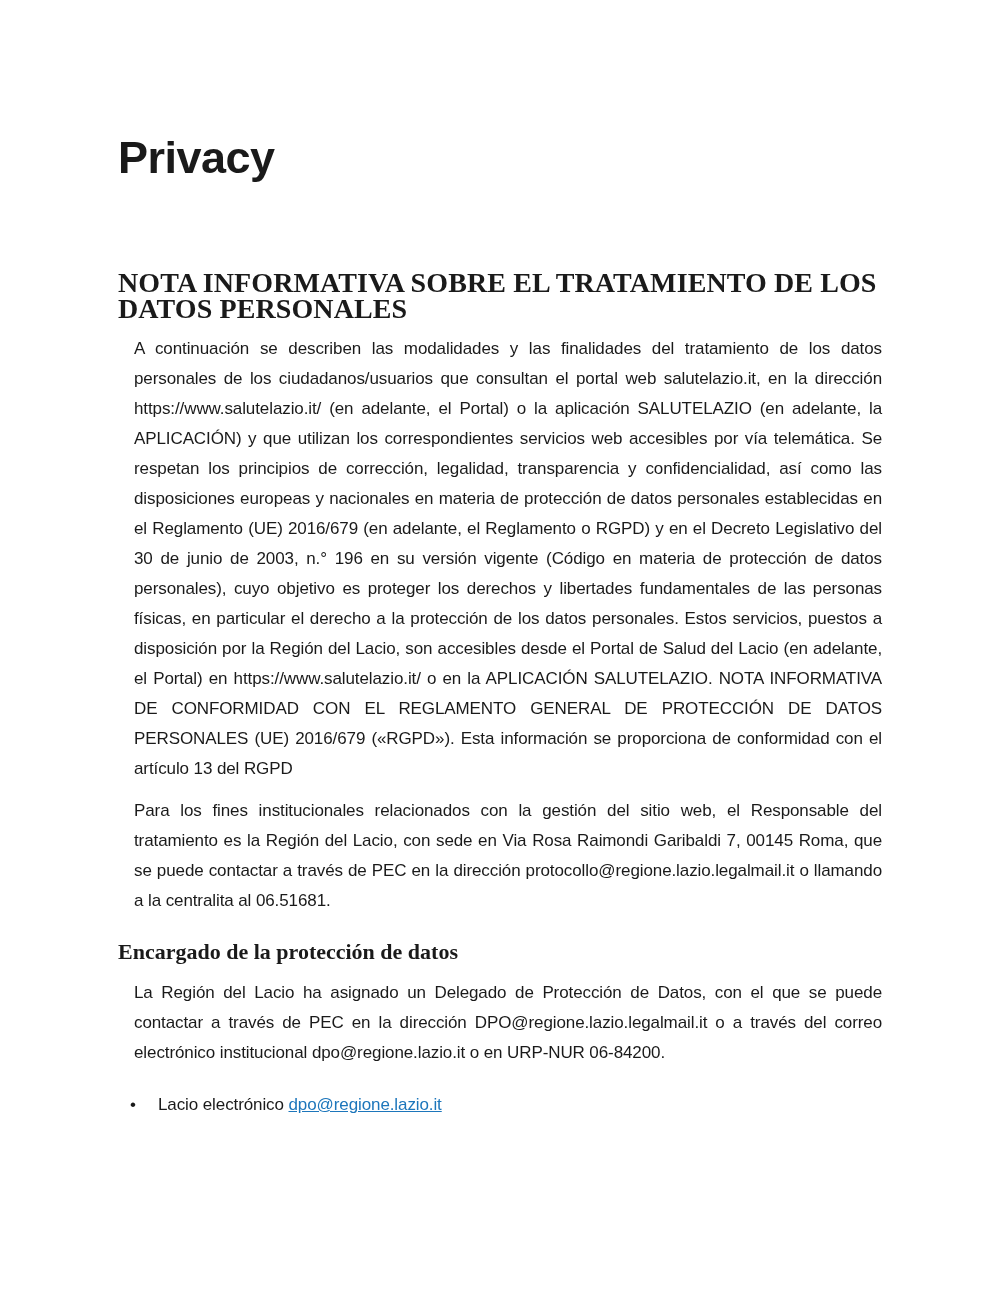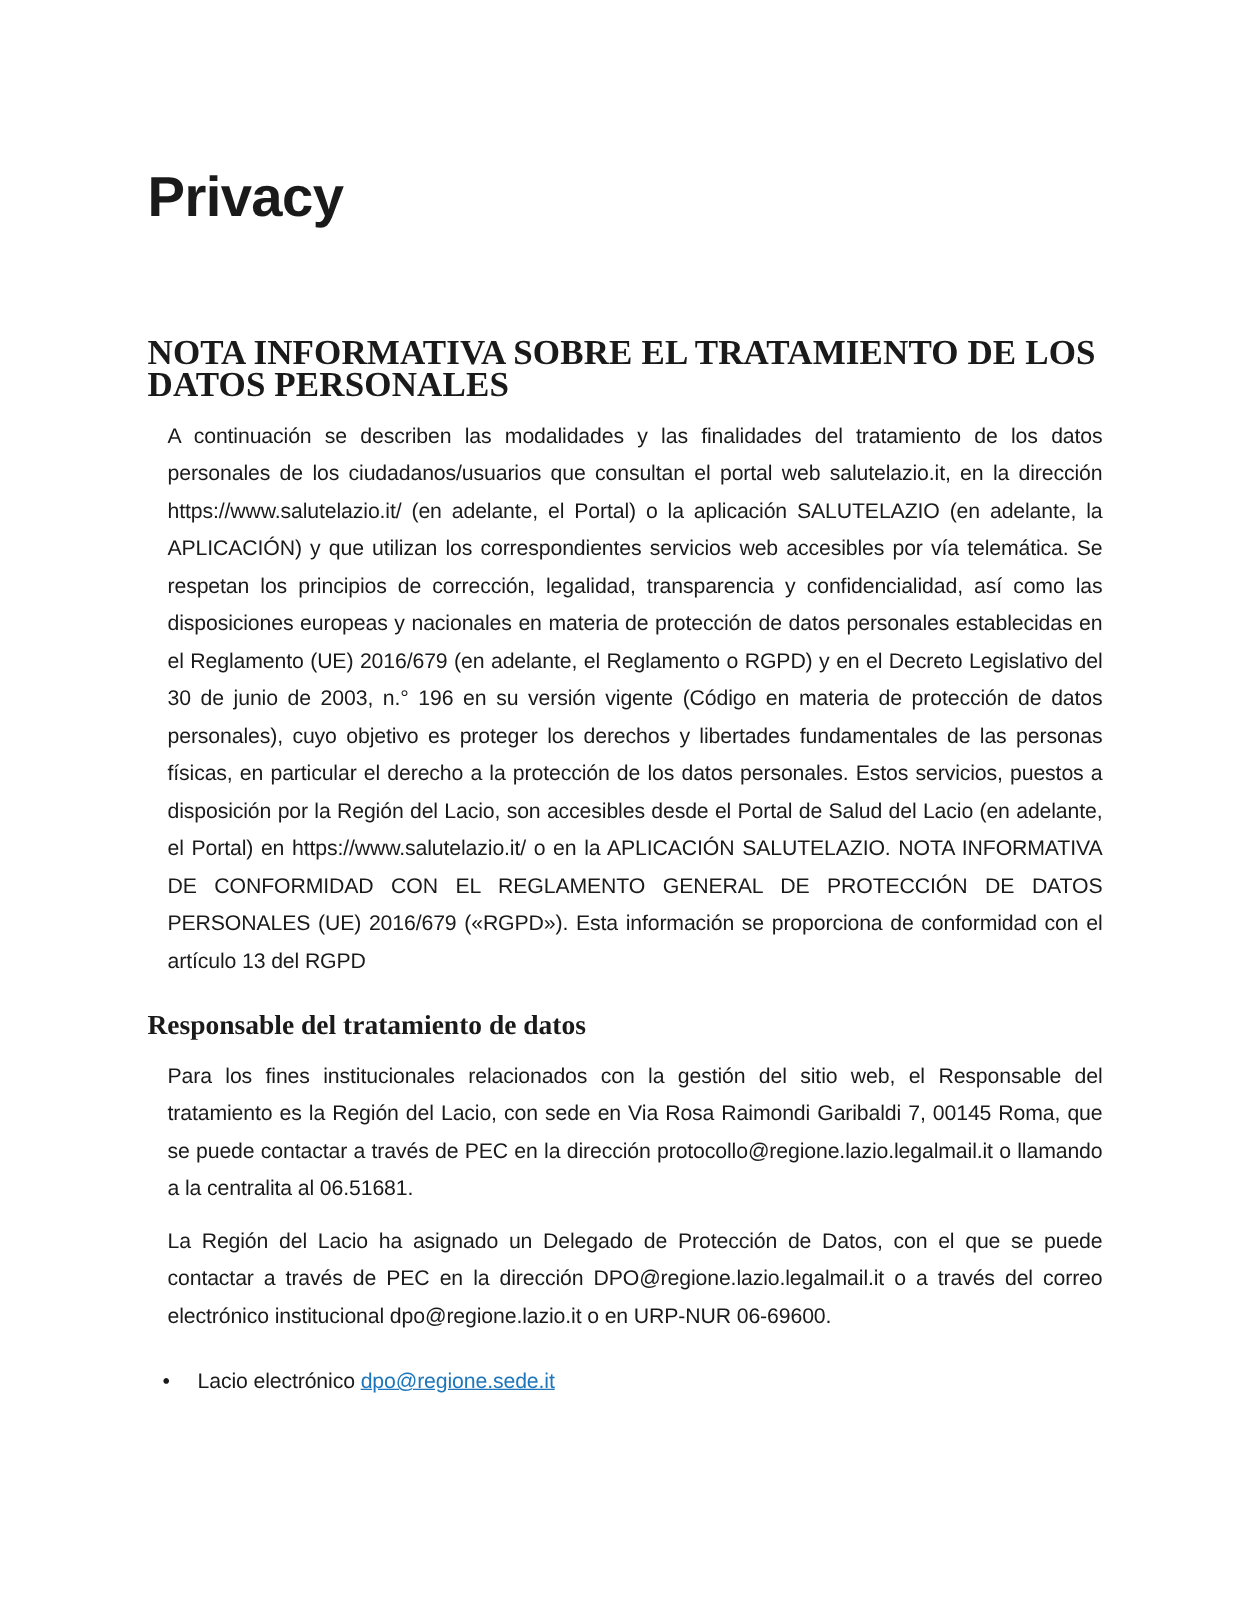--- a/index.html
+++ b/index.html
@@ -83,28 +83,28 @@
 <div class="doc">
 
   <h1 class="page-title">Privacy</h1>
 
   <section>
     <h2 class="heading-caps">NOTA INFORMATIVA SOBRE EL TRATAMIENTO DE LOS DATOS PERSONALES</h2>
     <p class="body-para">A continuación se describen las modalidades y las finalidades del tratamiento de los datos personales de los ciudadanos/usuarios que consultan el portal web salutelazio.it, en la dirección https://www.salutelazio.it/ (en adelante, el Portal) o la aplicación SALUTELAZIO (en adelante, la APLICACIÓN) y que utilizan los correspondientes servicios web accesibles por vía telemática. Se respetan los principios de corrección, legalidad, transparencia y confidencialidad, así como las disposiciones europeas y nacionales en materia de protección de datos personales establecidas en el Reglamento (UE) 2016/679 (en adelante, el Reglamento o RGPD) y en el Decreto Legislativo del 30 de junio de 2003, n.° 196 en su versión vigente (Código en materia de protección de datos personales), cuyo objetivo es proteger los derechos y libertades fundamentales de las personas físicas, en particular el derecho a la protección de los datos personales. Estos servicios, puestos a disposición por la Región del Lacio, son accesibles desde el Portal de Salud del Lacio (en adelante, el Portal) en https://www.salutelazio.it/ o en la APLICACIÓN SALUTELAZIO. NOTA INFORMATIVA DE CONFORMIDAD CON EL REGLAMENTO GENERAL DE PROTECCIÓN DE DATOS PERSONALES (UE) 2016/679 («RGPD»). Esta información se proporciona de conformidad con el artículo 13 del RGPD</p>
   </section>
 
   <section>
-    <h3 class="heading-sub">Responsable del tratamiento de datos</h3>
     <p class="body-para">Para los fines institucionales relacionados con la gestión del sitio web, el Responsable del tratamiento es la Región del Lacio, con sede en Via Rosa Raimondi Garibaldi 7, 00145 Roma, que se puede contactar a través de PEC en la dirección protocollo@regione.lazio.legalmail.it o llamando a la centralita al 06.51681.</p>
   </section>
 
   <section>
-    <p class="body-para">La Región del Lacio ha asignado un Delegado de Protección de Datos, con el que se puede contactar a través de PEC en la dirección DPO@regione.lazio.legalmail.it o a través del correo electrónico institucional dpo@regione.lazio.it o en URP-NUR 06-69600.</p>
+    <h3 class="heading-sub">Encargado de la protección de datos</h3>
+    <p class="body-para">La Región del Lacio ha asignado un Delegado de Protección de Datos, con el que se puede contactar a través de PEC en la dirección DPO@regione.lazio.legalmail.it o a través del correo electrónico institucional dpo@regione.lazio.it o en URP-NUR 06-84200.</p>
   </section>
 
   <ul class="contact-list">
     <li class="bullet-row">
       <span class="bullet-dot">•</span>
-      <span class="bullet-text"><span>Lacio electrónico </span><a class="email-link" href="#">dpo@regione.sede.it</a></span>
+      <span class="bullet-text"><span>Lacio electrónico </span><a class="email-link" href="#">dpo@regione.lazio.it</a></span>
     </li>
   </ul>
 
 </div>
 
 </body></html>

